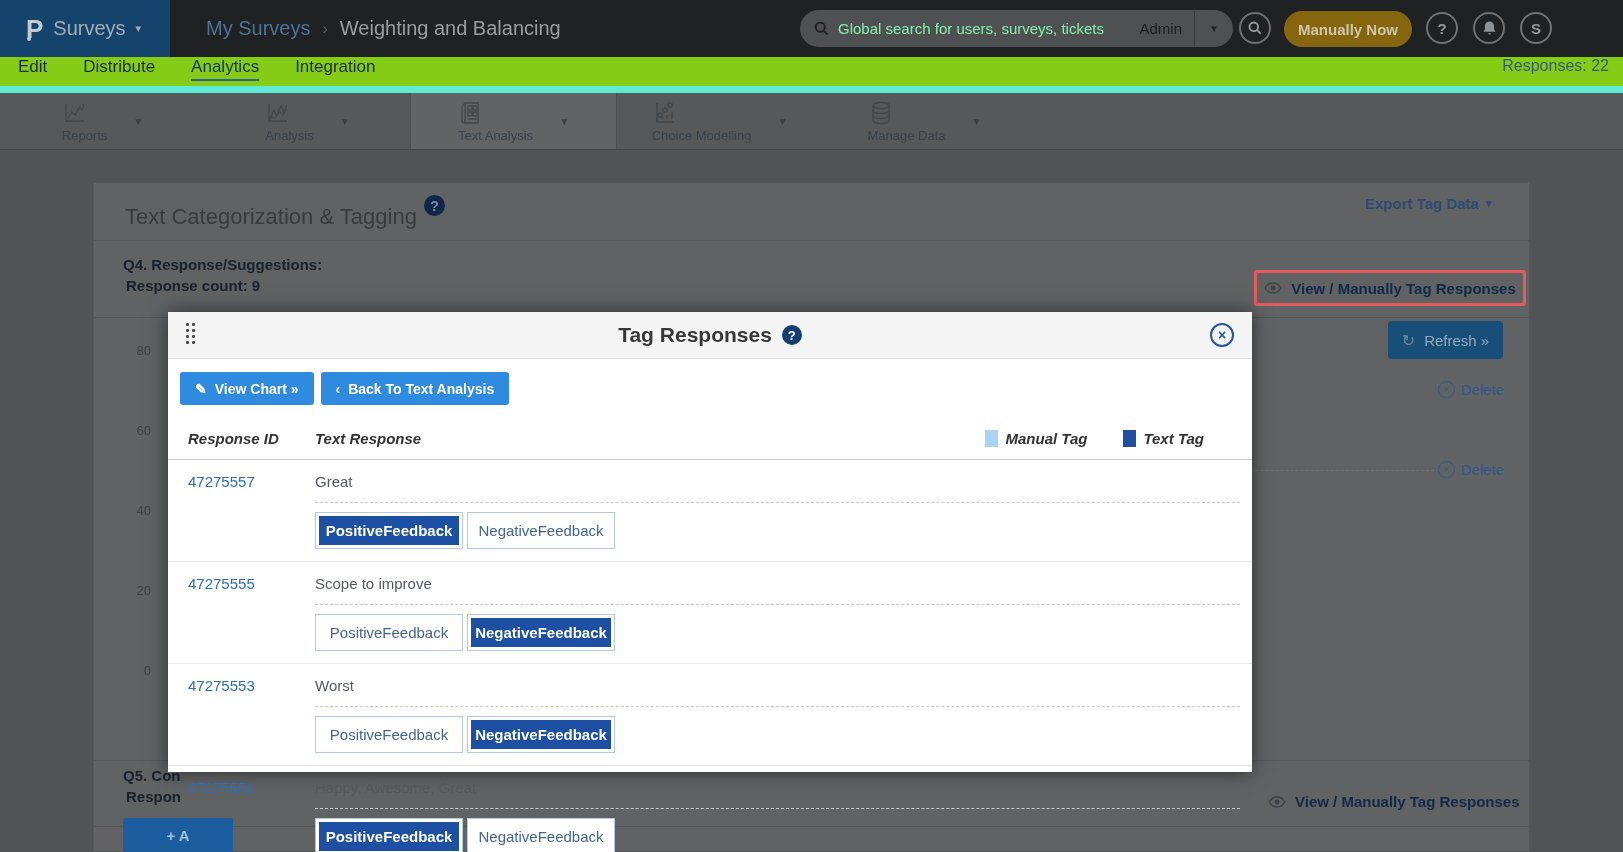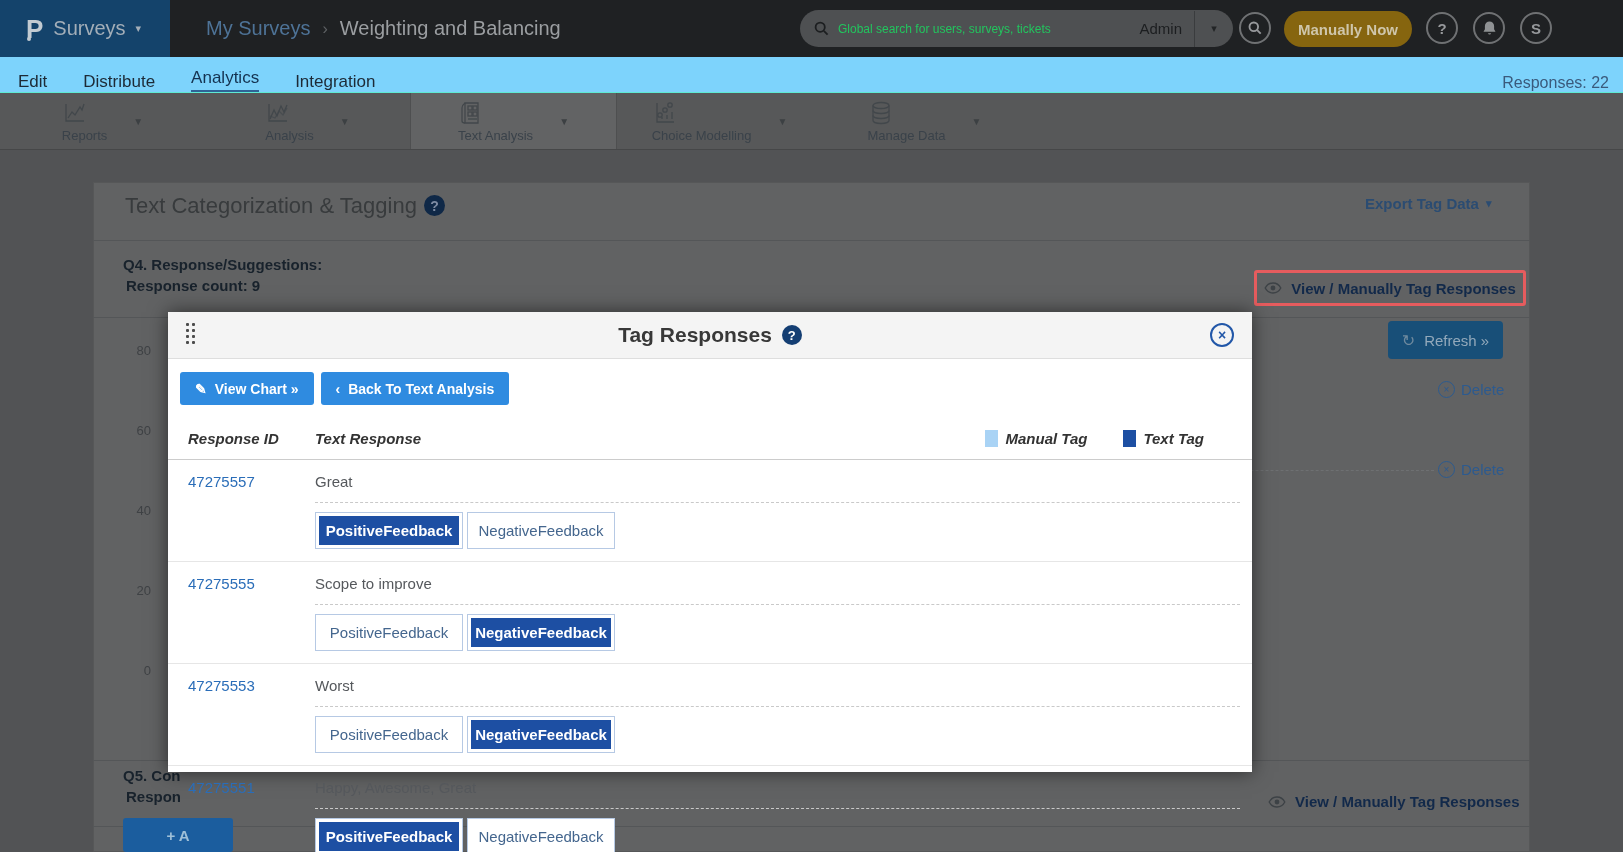--- a/index.html
+++ b/index.html
@@ -15,34 +15,34 @@
   .logo::after{content:"";position:absolute;left:1px;bottom:1px;width:4px;height:4px;
                border-radius:50%;background:#c2cbd2;}
   .brand-label{color:#a3aeb8;font-size:20px;}
   .brand-caret{color:#a3aeb8;font-size:11px;}
   .crumbs{display:flex;align-items:center;gap:12px;margin-left:36px;font-size:20px;}
   .crumb-parent{color:#4e7397;cursor:pointer;}
   .crumb-sep{color:#5e6164;font-size:16px;}
   .crumb-current{color:#9b9ea1;}
   .gsearch{position:absolute;left:800px;top:10px;width:433px;height:37px;background:#4e5052;
            border-radius:19px;display:flex;align-items:center;padding:0 0 0 14px;box-sizing:border-box;}
-  .gsearch .ph{color:#22c55e;font-size:12px;margin-left:9px;flex:1;}
+  .gsearch .ph{color:#86efac;font-size:15px;margin-left:9px;flex:1;}
   .gsearch .scope{color:#1c1e20;font-size:15px;margin-right:12px;}
   .gsearch .vdiv{width:1px;height:36px;background:#3a3c3e;}
   .gsearch .dcaret{width:38px;text-align:center;color:#222426;font-size:11px;cursor:pointer;}
   .circlebtn{position:absolute;top:12px;width:32px;height:32px;border:2px solid #6f7173;
              border-radius:50%;box-sizing:border-box;display:flex;align-items:center;
              justify-content:center;color:#97999c;font-weight:bold;font-size:15px;cursor:pointer;}
   .upgrade{position:absolute;left:1284px;top:11px;width:128px;height:36px;background:#86650f;
            border-radius:18px;color:#cfc6ab;font-size:15px;font-weight:bold;display:flex;
            align-items:center;justify-content:center;cursor:pointer;}
 
   
-  .tabs{position:absolute;left:0;top:57px;width:100%;height:36px;background:#7dd3fc;
-        border-bottom:1px solid #5eead4;display:flex;align-items:flex-end;box-sizing:border-box;}
+  .tabs{position:absolute;left:0;top:57px;width:100%;height:36px;background:#84cc16;
+        border-bottom:7px solid #5eead4;display:flex;align-items:flex-start;box-sizing:border-box;}
   .tab{margin-left:36px;font-size:17px;color:#1d2a36;cursor:pointer;}
   .tab:first-child{margin-left:18px;}
   .tab.active{color:#143250;border-bottom:2px solid #2f6396;padding-bottom:2px;}
   .tabs .resp{margin-left:auto;margin-right:14px;font-size:16px;color:#3a5a7c;}
 
   
   .toolbar{position:absolute;left:0;top:93px;width:100%;height:57px;background:#575859;
            border-bottom:1px solid #464748;display:flex;box-sizing:border-box;}
   .tgroup{width:205px;display:flex;align-items:center;justify-content:center;gap:26px;cursor:pointer;}
   .tgroup.active{background:#626364;border-left:1px solid #4e4f50;border-right:1px solid #4e4f50;}
@@ -236,21 +236,21 @@
           </svg>
           </span>
         <span class="tlabel">Manage Data</span>
       </span>
       <span class="tcaret">▼</span>
     </div>
   </div>
 
   <div class="card"></div>
 
-  <div class="bgabs panel-title" style="left:125px;top:193px">Text Categorization &amp; Tagging</div>
+  <div class="bgabs panel-title" style="left:125px;top:204px">Text Categorization &amp; Tagging</div>
   <span class="bgabs qmark-dim" style="left:424px;top:195px">?</span>
   <div class="bgabs export" style="left:1365px;top:195px">
     <span>Export Tag Data</span>
     <span style="font-size:11px">▾</span>
   </div>
   <div class="hline" style="left:93px;top:240px;width:1437px"></div>
 
   <div class="bgabs boldline" style="left:123px;top:256px">Q4. Response/Suggestions:</div>
   <div class="bgabs boldline" style="left:126px;top:277px">Response count: 9</div>
 

